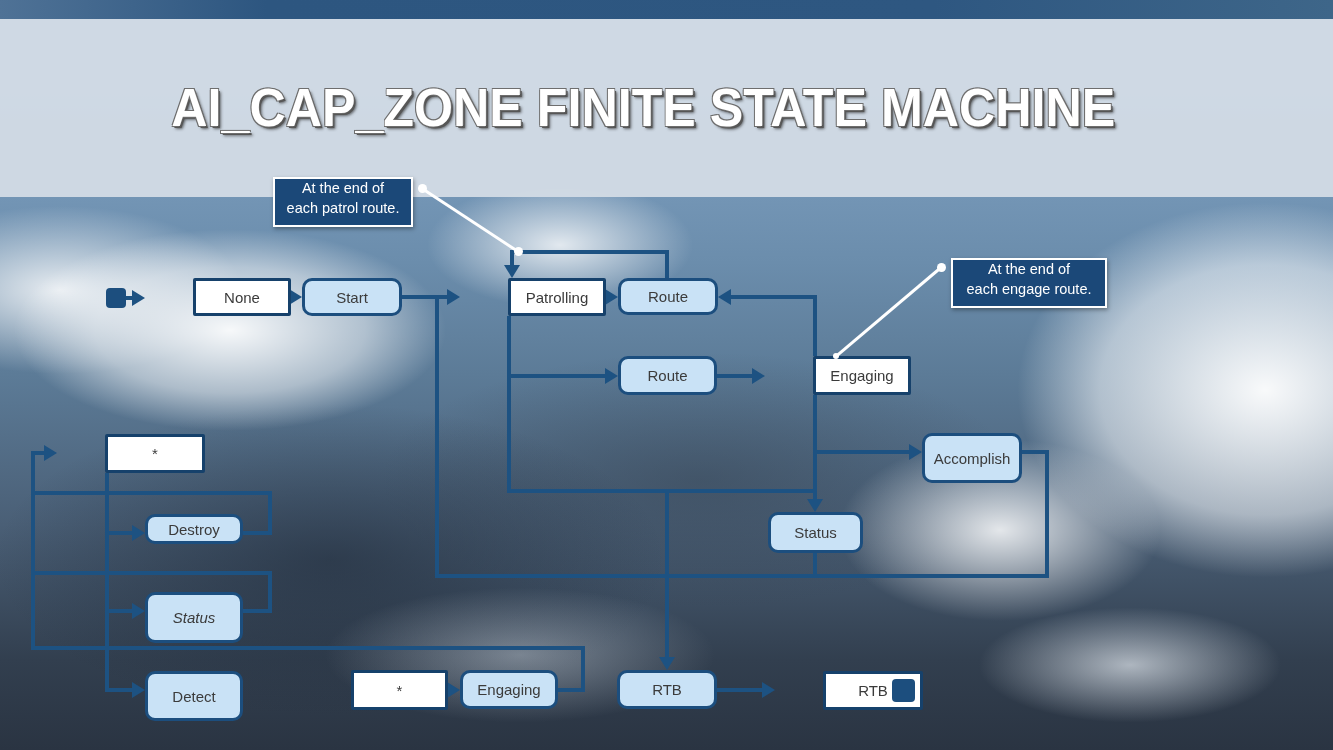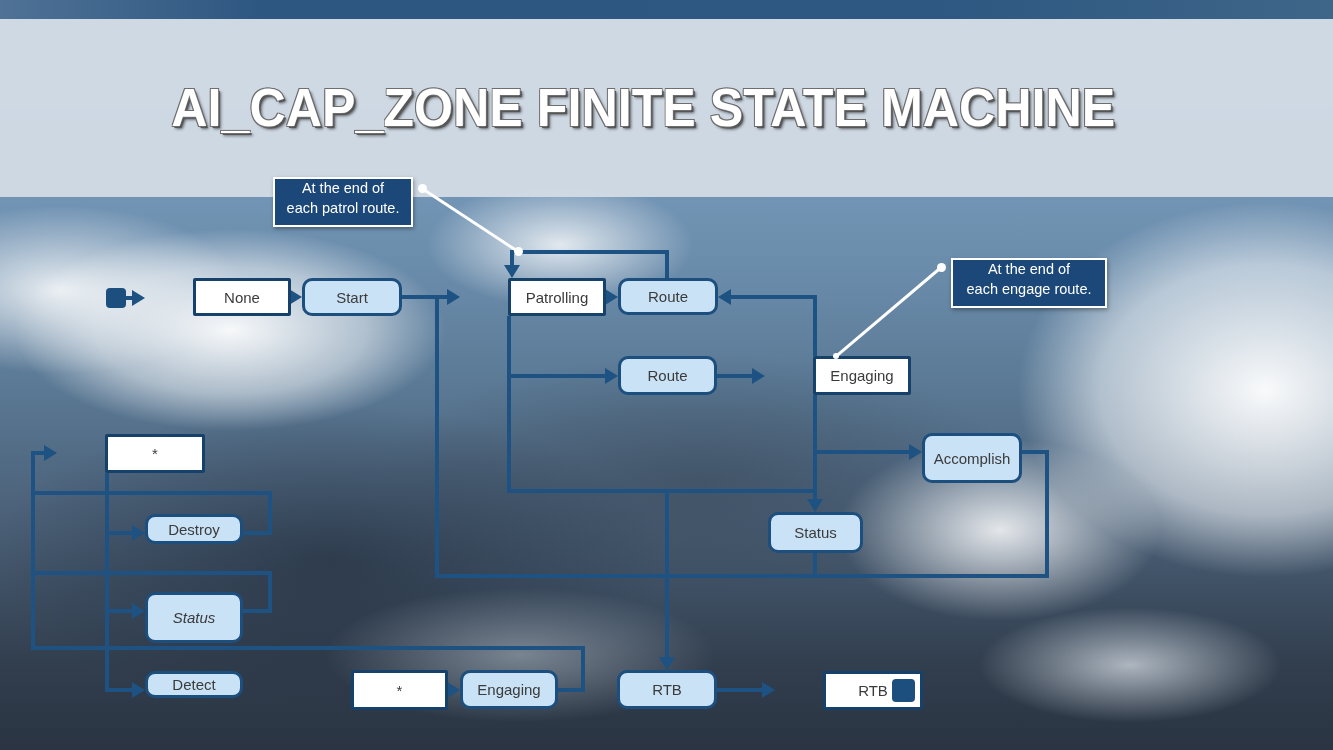--- a/index.html
+++ b/index.html
@@ -113,21 +113,21 @@
       <div class="node rounded" style="left: 302px; top: 278px; width: 100px; height: 38px;">Start</div>
       <div class="node rect" style="left: 460px; top: 278px; width: 98px; height: 38px;">Patrolling</div>
       <div class="node rounded" style="left: 618px; top: 278px; width: 100px; height: 37px;">Route</div>
       <div class="node rounded" style="left: 618px; top: 356px; width: 99px; height: 39px;">Route</div>
       <div class="node rect" style="left: 765px; top: 356px; width: 98px; height: 39px;">Engaging</div>
       <div class="node rounded" style="left: 922px; top: 433px; width: 100px; height: 50px;">Accomplish</div>
       <div class="node rounded" style="left: 768px; top: 512px; width: 95px; height: 41px;">Status</div>
       <div class="node rect" style="left: 57px; top: 434px; width: 100px; height: 39px;">*</div>
       <div class="node rounded" style="left: 145px; top: 514px; width: 98px; height: 30px;">Destroy</div>
       <div class="node rounded" style="left: 145px; top: 592px; width: 98px; height: 51px; font-style: italic;">Status</div>
-      <div class="node rounded" style="left: 145px; top: 671px; width: 98px; height: 27px;">Detect</div>
+      <div class="node rounded" style="left: 145px; top: 671px; width: 98px; height: 50px;">Detect</div>
       <div class="node rect" style="left: 303px; top: 670px; width: 97px; height: 40px;">*</div>
       <div class="node rounded" style="left: 460px; top: 670px; width: 98px; height: 39px;">Engaging</div>
       <div class="node rounded" style="left: 617px; top: 670px; width: 100px; height: 39px;">RTB</div>
       <div class="node rect" style="left: 775px; top: 671px; width: 100px; height: 39px;">RTB</div>
       <div class="terminal" style="left: 106px; top: 288px; width: 20px; height: 20px;"></div>
       <div class="terminal" style="left: 892px; top: 679px; width: 23px; height: 23px;"></div>
       <div class="ann-line" style="left: 422px; top: 186.5px; width: 114.826px; transform: rotate(33.2749deg);"></div>
       <div class="ann-dot" style="left: 417.5px; top: 183.5px; width: 9px; height: 9px;"></div>
       <div class="ann-dot" style="left: 513.5px; top: 246.5px; width: 9px; height: 9px;"></div>
       <div class="ann-line" style="left: 941px; top: 265.5px; width: 137.644px; transform: rotate(139.715deg);"></div>

